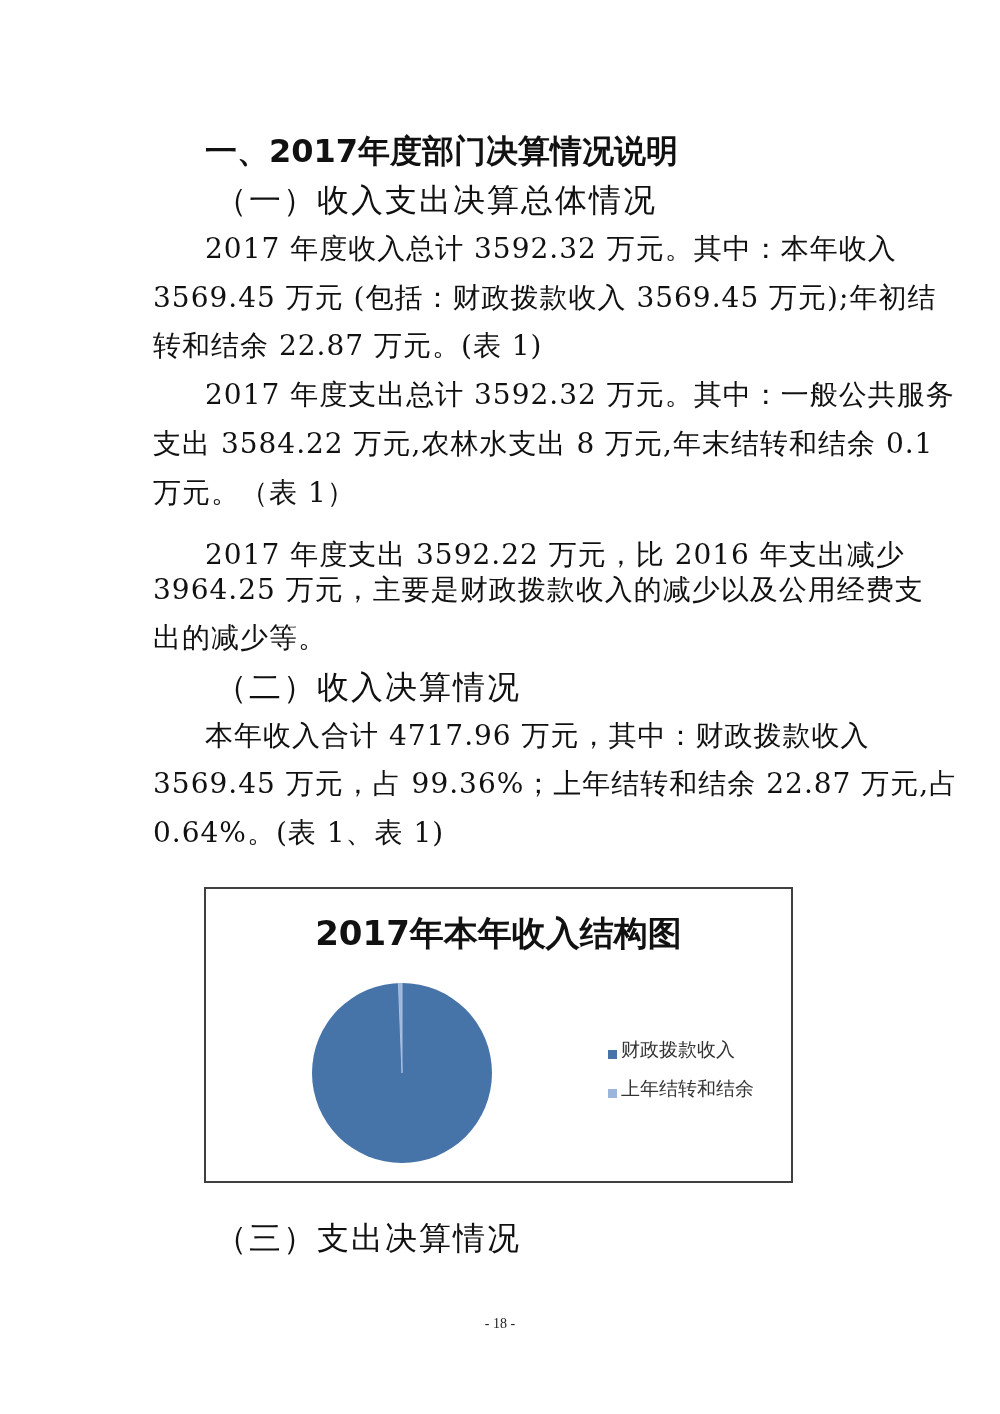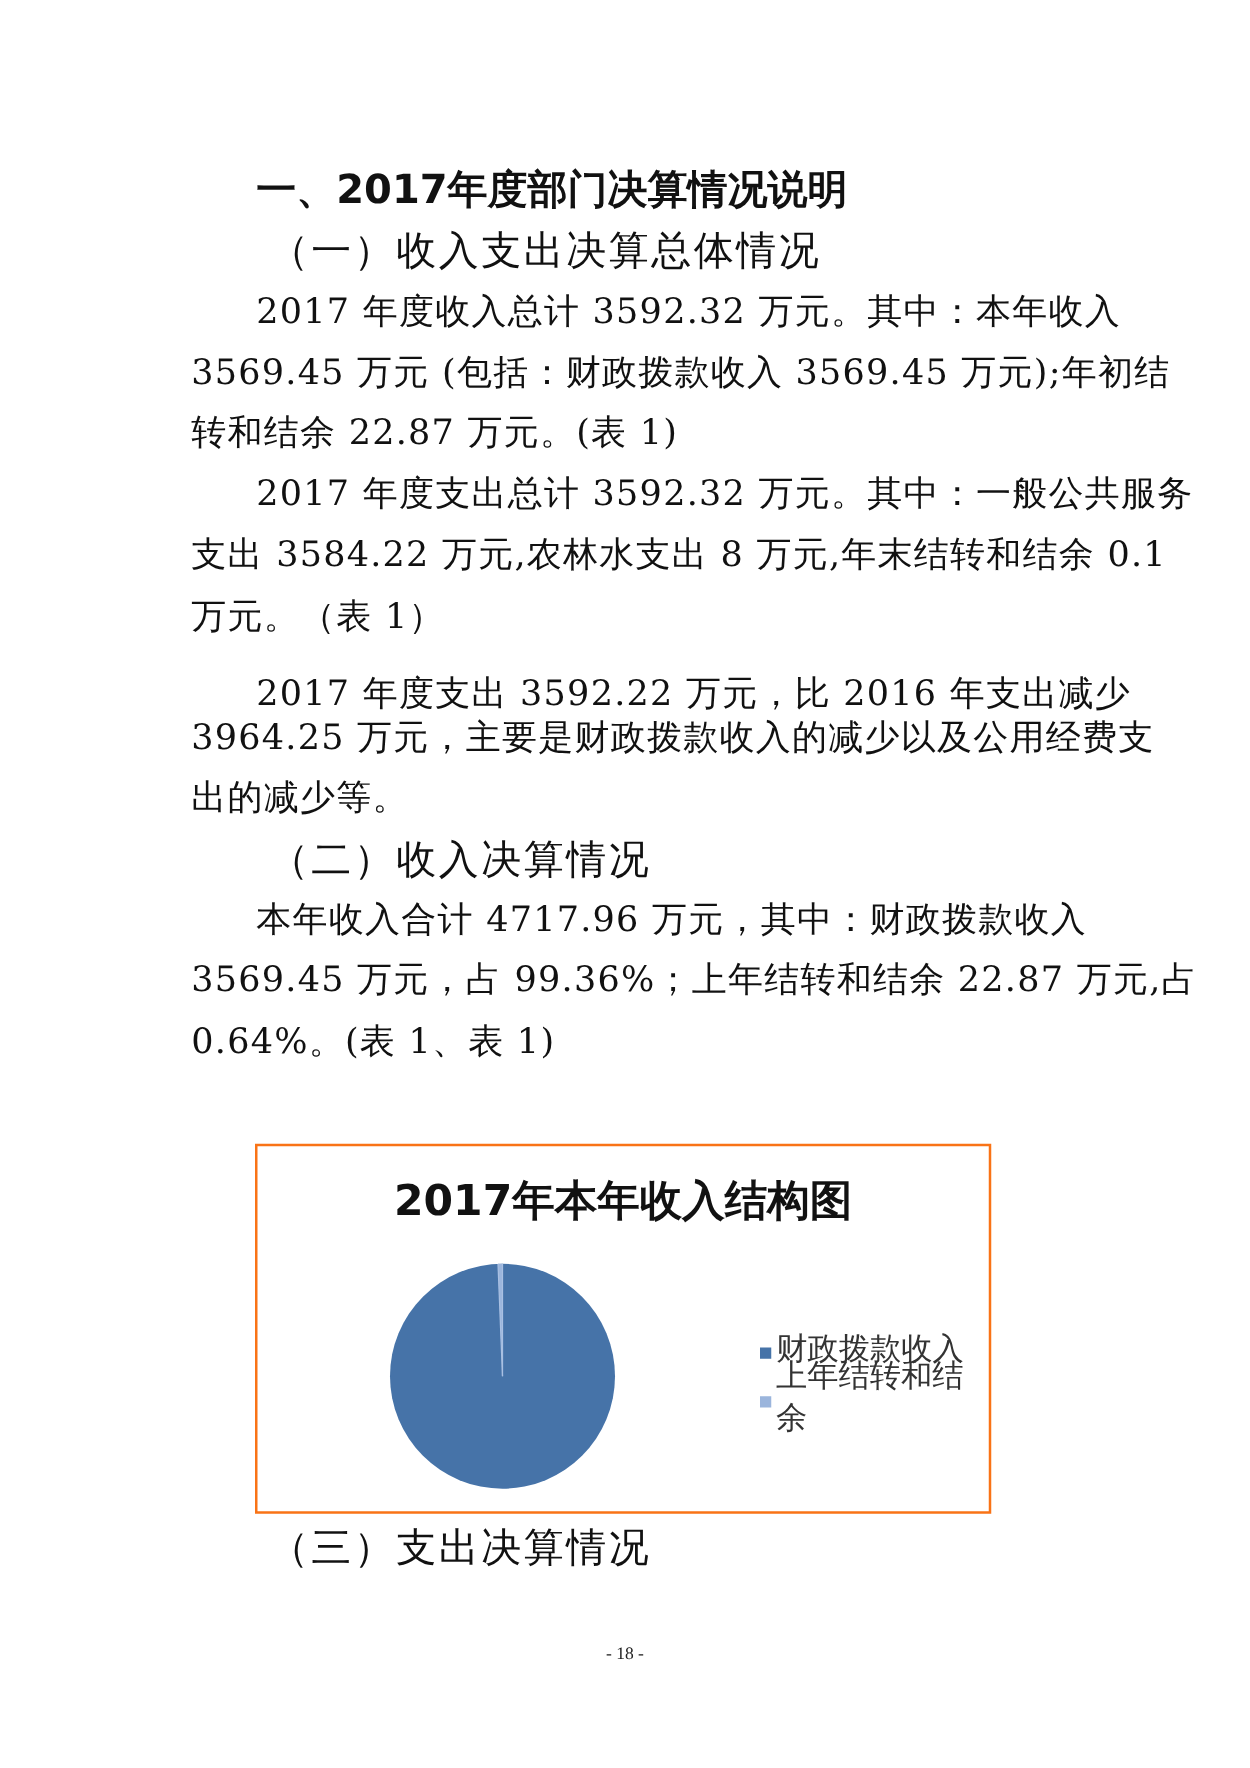--- a/index.html
+++ b/index.html
@@ -6,27 +6,27 @@
   body { width: 1000px; height: 1414px; position: relative; overflow: hidden;
          font-family: "DejaVu Serif", "Liberation Serif", serif; color: #111; }
   .line { position: absolute; left: 153px; width: 695px; font-size: 28px; line-height: 30px;
           white-space: nowrap; letter-spacing: 1px; }
   .indent { left: 205px; width: 643px; }
   .justify { text-align: justify; text-align-last: justify; }
   .h1 { position: absolute; left: 205px; top: 136px; font-family: "DejaVu Sans", "Liberation Sans", sans-serif;
         font-weight: bold; font-size: 32px; line-height: 30px; }
   .h2 { position: absolute; left: 215px; font-size: 32px; line-height: 30px; letter-spacing: 2px; }
   .chart-box { position: absolute; left: 204px; top: 887px; width: 589px; height: 296px;
-               border: 2px solid #f97316; box-sizing: border-box; background: #fff; margin-top: 28px; }
+               border: 2px solid #404040; box-sizing: border-box; background: #fff; }
   .chart-title { position: absolute; left: 0; right: 0; top: 22px; text-align: center;
                  font-family: "DejaVu Sans", "Liberation Sans", sans-serif; font-weight: bold;
                  font-size: 34px; line-height: 44px; color: #111; }
   .pie { position: absolute; left: 104px; top: 92px; }
   .legend { position: absolute; left: 402px; top: 148px; font-family: "DejaVu Sans", "Liberation Sans", sans-serif;
-            font-size: 25px; color: #333; }
+            font-size: 19px; color: #333; }
   .legend-item { display: flex; align-items: center; height: 26px; margin-bottom: 13px; }
   .swatch { width: 9px; height: 9px; margin-right: 4px; margin-top: 8px; }
   .page-num { position: absolute; left: 0; right: 0; top: 1316px; text-align: center;
               font-family: "Liberation Serif", serif; font-size: 14px; color: #222; }
 </style>
 </head>
 <body>
 
 <div>
 

